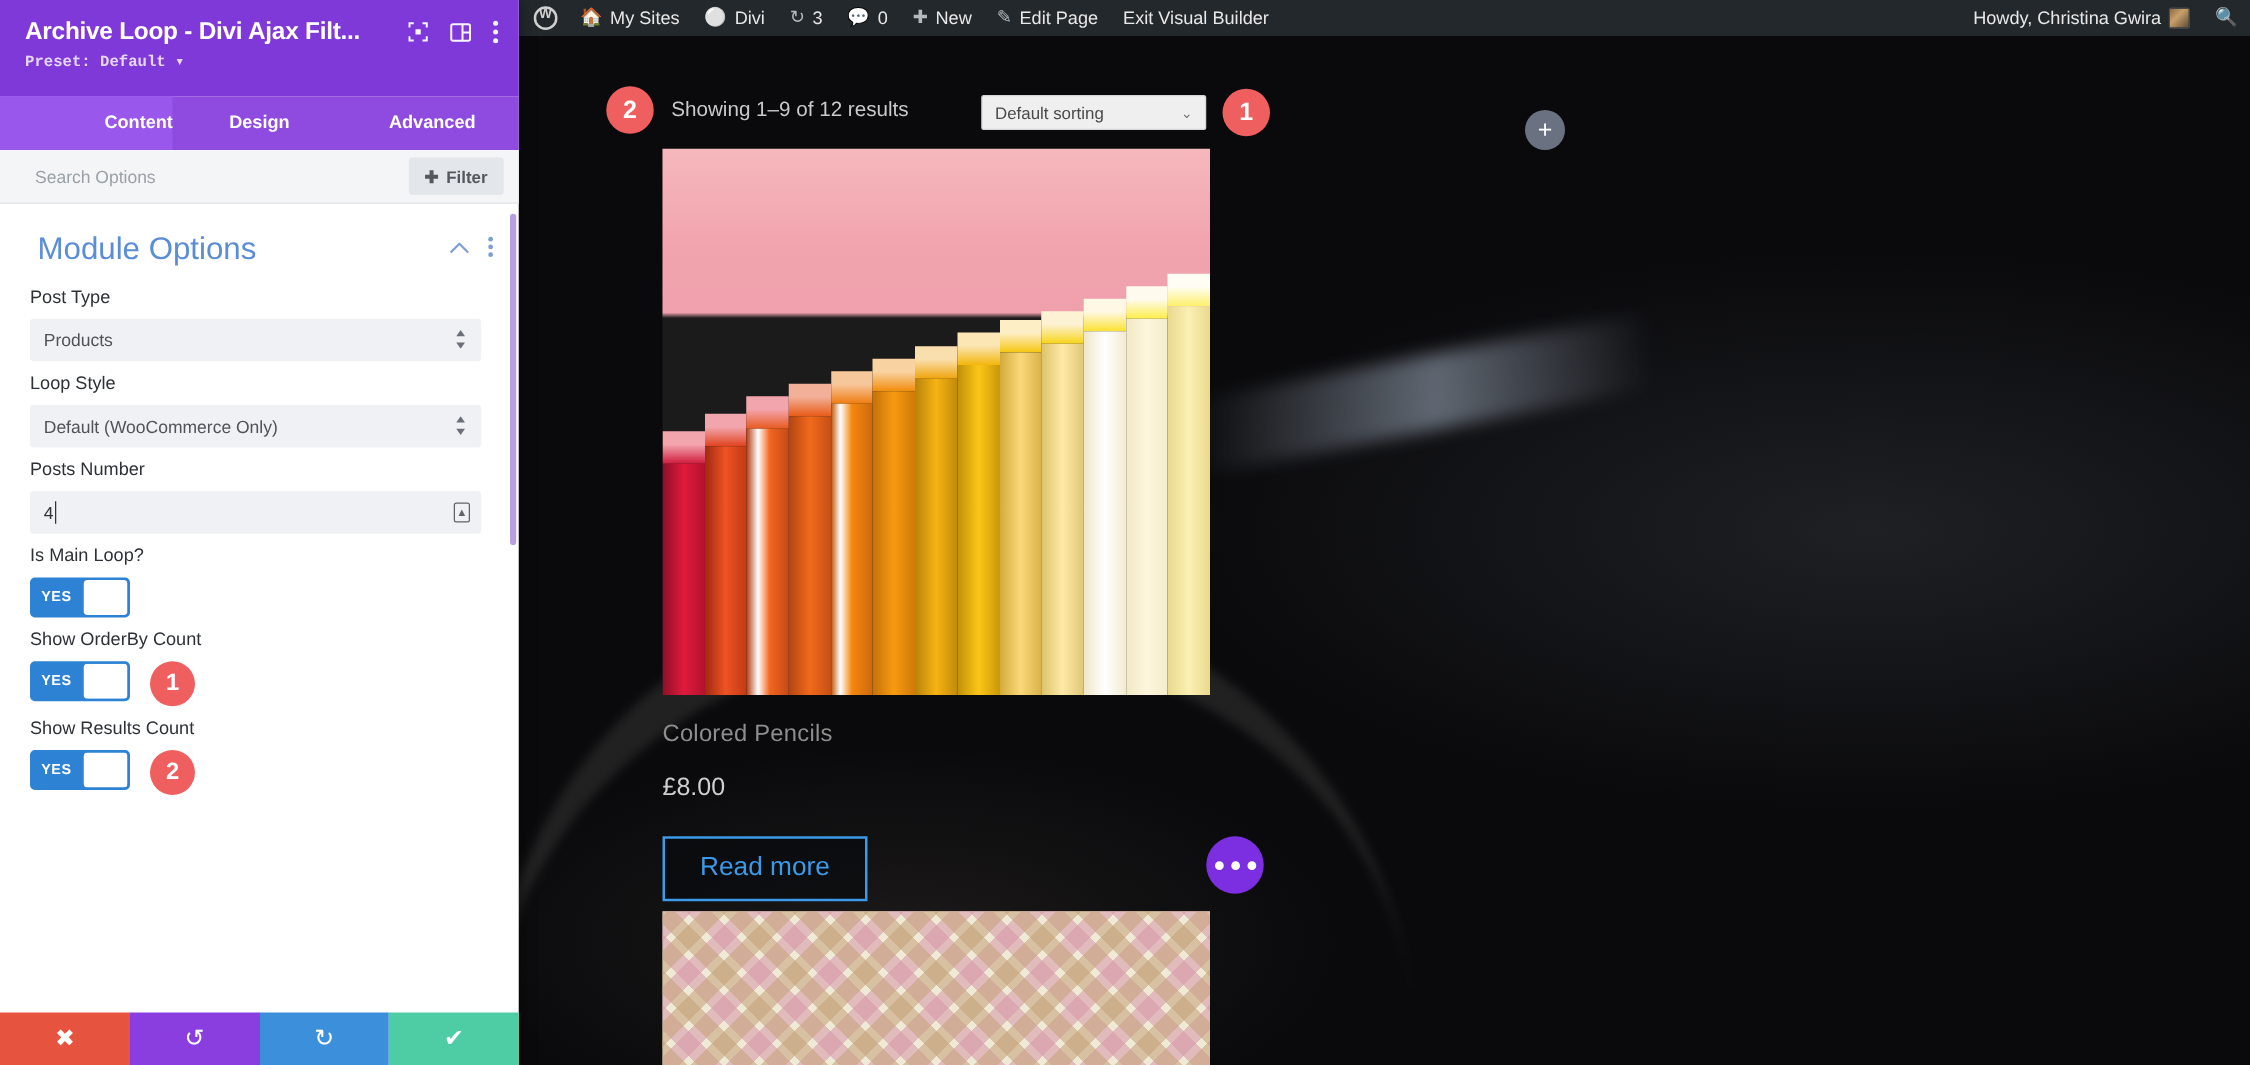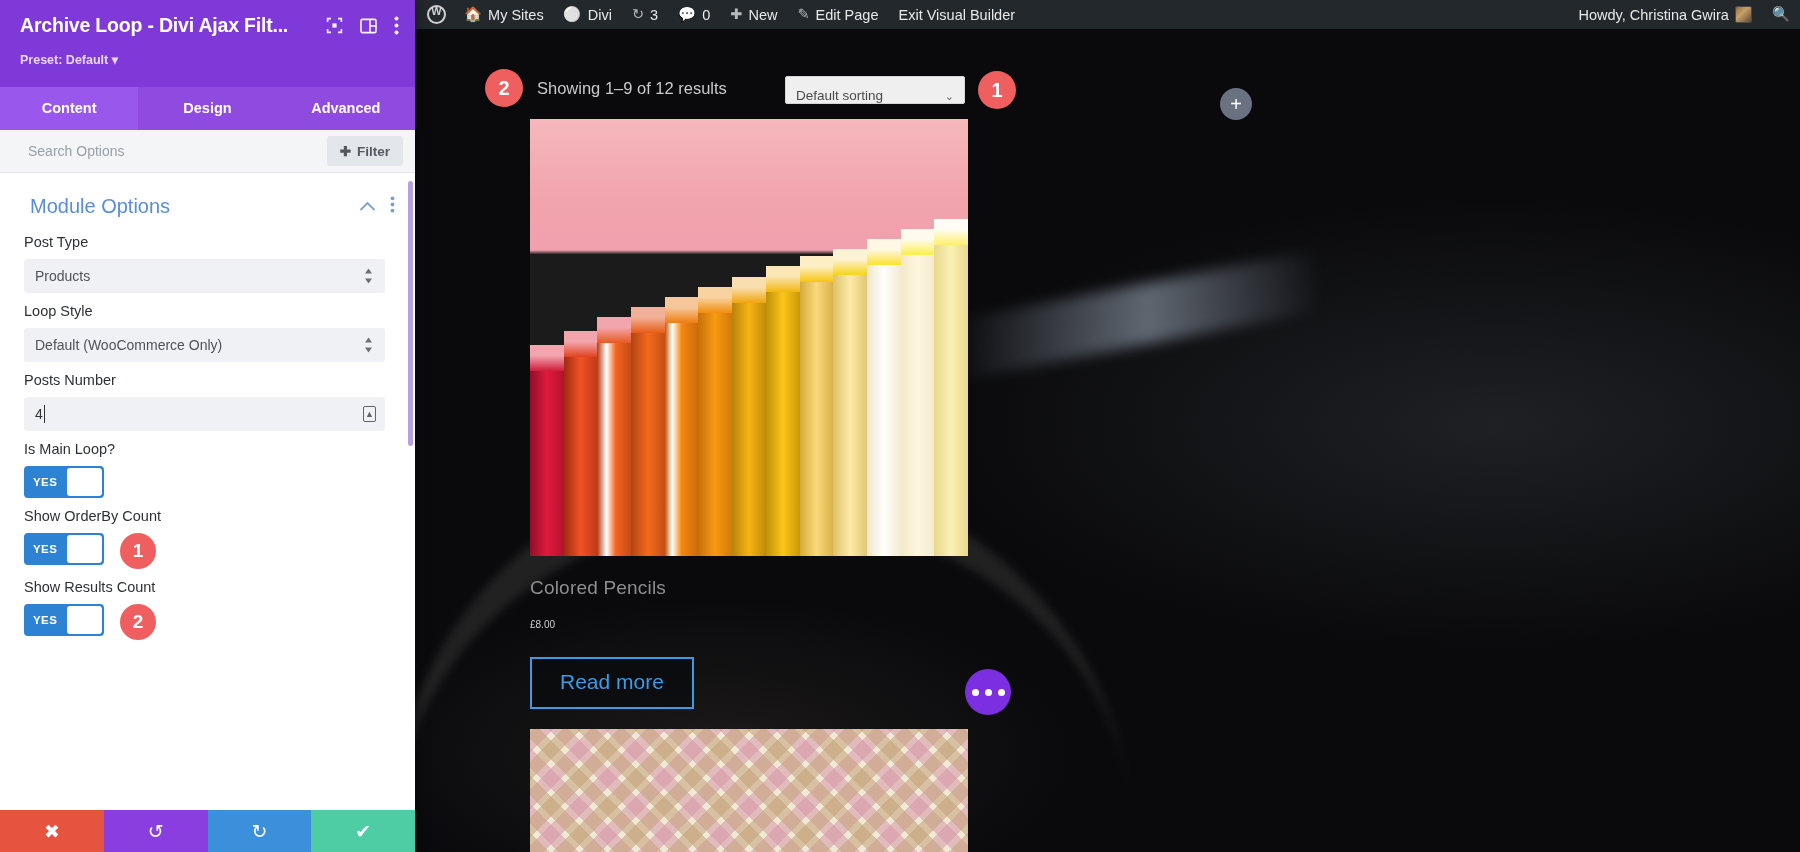--- a/index.html
+++ b/index.html
@@ -49,30 +49,30 @@
     padding: 12px 16px 20px 20px; color: #fff; flex: 0 0 auto;
   }
   .panel-head-row { display: flex; align-items: flex-start; }
   .panel-title {
     font-size: 19.5px; font-weight: 700; letter-spacing: -0.2px;
     white-space: nowrap; overflow: hidden; flex: 1 1 auto; line-height: 26px;
   }
   .head-icons { display: flex; align-items: center; gap: 17px; padding-top: 4px; }
   .head-icon { color: #fff; opacity: 0.95; cursor: pointer; line-height: 1; }
   .panel-preset {
-    font-size: 12.5px; font-weight: 700; color: #e6d6fa; margin-top: 14px;
+    font-size: 12.5px; font-weight: 700; color: #e6d6fa; margin-top: 2px; font-family: Liberation Mono, monospace;
   }
   .panel-tabs {
     display: flex; background: #8f4ae0; flex: 0 0 auto;
   }
   .panel-tab {
     flex: 1 1 0; text-align: center; padding: 13px 0 14px;
     color: #fff; font-size: 14.5px; font-weight: 600; cursor: pointer;
   }
-  .panel-tab.active { background: #9a57ec; }
+  .panel-tab.active { background: #9a57ec; text-align: right; }
 
   .panel-search {
     display: flex; align-items: center; background: #f4f5f7;
     border-bottom: 1px solid #e4e6ea; padding: 7px 12px 7px 0; flex: 0 0 auto;
     height: 43px;
   }
   .panel-search input {
     flex: 1 1 auto; border: 0; background: transparent; outline: none;
     font-size: 14px; color: #4a4a4a; padding-left: 28px;
     font-family: "Liberation Sans", sans-serif;
@@ -86,21 +86,21 @@
 
   .panel-body { flex: 1 1 auto; overflow: hidden; position: relative; padding: 0; }
   .scrollbar {
     position: absolute; right: 2px; top: 8px; width: 5px; height: 265px;
     background: #b8a0e0; border-radius: 3px;
   }
 
   .group-head {
     display: flex; align-items: center; padding: 22px 20px 6px 30px;
   }
-  .group-title { flex: 1 1 auto; font-size: 20px; color: #5a8dd6; font-weight: 400; }
+  .group-title { flex: 1 1 auto; font-size: 25px; color: #5a8dd6; font-weight: 400; }
   .group-ico { color: #7c9fd0; margin-left: 14px; cursor: pointer; }
 
   .field { padding: 10px 30px 0 24px; }
   .field-label {
     font-size: 14.5px; color: #2d3136; font-weight: 400; margin-bottom: 9px;
   }
   .sel-wrap { position: relative; }
   .sel {
     background: #eff1f4; border: 0; border-radius: 3px;
     height: 34px; line-height: 34px; font-size: 14px; color: #4f5359;
@@ -186,21 +186,21 @@
   .wc-top {
     position: absolute; left: 70px; top: 40px; width: 560px;
     display: flex; align-items: center; gap: 14px;
   }
   .wc-count { color: #c9c9c9; font-size: 16.5px; }
   .sort-select {
     position: absolute; left: 370px; top: 47px;
     width: 180px; height: 28px;
     background: #efefef; border: 1px solid #d6d6d6; border-radius: 2px;
     color: #4a4a4a; font-size: 13.5px;
-    display: flex; align-items: flex-end; padding: 0 10px; cursor: pointer;
+    display: flex; align-items: center; padding: 0 10px; cursor: pointer;
   }
   .sort-caret { margin-left: auto; color: #6a6a6a; font-size: 11px; }
 
   .add-module-btn {
     position: absolute; left: 805px; top: 59px;
     width: 32px; height: 32px; border-radius: 50%;
     background: #6a7181; color: #fff;
     display: flex; align-items: center; justify-content: center;
     font-size: 20px; line-height: 1; cursor: pointer;
   }
@@ -217,21 +217,21 @@
   .pencil { flex: 1 1 0; position: relative; }
   .pencil .body { position: absolute; left: 0; right: 0; bottom: 0; }
   .pencil .tip {
     position: absolute; left: 0; right: 0;
     height: 26px;
   }
 
   .product-title {
     color: #8e8e8e; font-size: 19px; margin-top: 21px; letter-spacing: 0.2px;
   }
-  .product-price { color: #cfcfcf; font-size: 10px; margin-top: 20px; }
+  .product-price { color: #cfcfcf; font-size: 20px; margin-top: 20px; }
   .read-more {
     display: inline-block; margin-top: 27px;
     border: 2px solid #3d9ae8; background: rgba(8,10,14,0.65);
     color: #3d9ae8; font-size: 21px;
     padding: 11px 28px 13px; cursor: pointer;
   }
   .next-img {
     position: absolute; left: 115px; top: 700px; width: 438px; height: 123px;
     background-color: #efe9d6;
     background-image:

